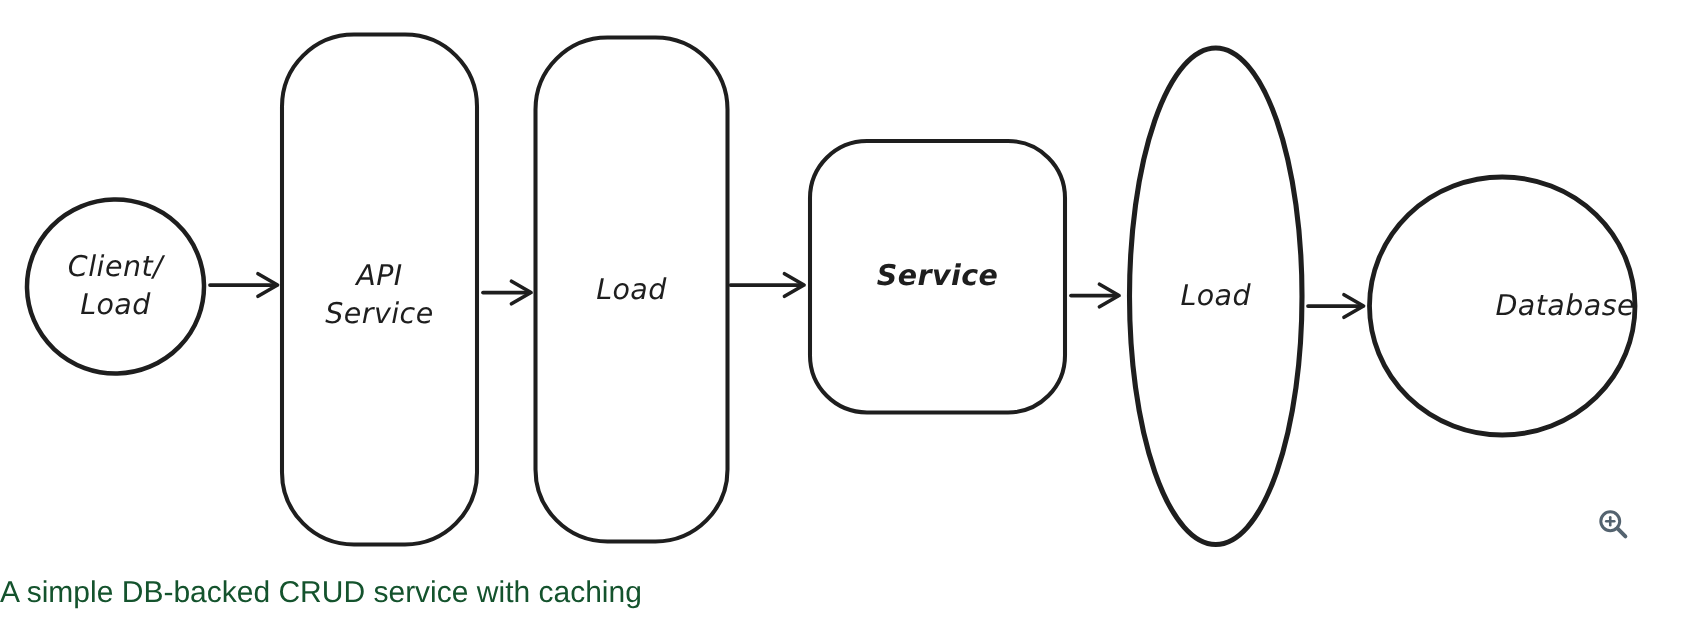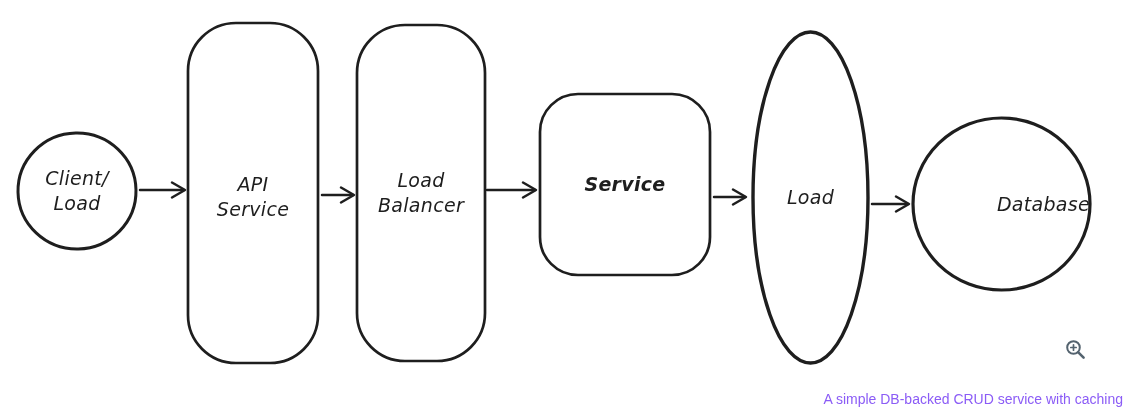--- a/index.html
+++ b/index.html
@@ -33,24 +33,24 @@
     font-size: 19px;
     line-height: 25px;
     letter-spacing: 0.3px;
     pointer-events: none;
   }
   .caption {
     position: absolute;
     left: 0;
     right: 0;
     bottom: 13px;
-    text-align: right;
+    text-align: left;
     font-family: "Liberation Sans", sans-serif;
-    font-size: 14px;
-    color: #8b5cf6;
+    font-size: 20px;
+    color: #14532d;
   }
   .zoom-btn {
     position: absolute;
     left: 1062px;
     top: 336px;
     width: 28px;
     height: 28px;
     display: flex;
     align-items: center;
     justify-content: center;
@@ -112,21 +112,20 @@
     <span>Load</span>
   </div>
 
   <div class="node-label" style="left:188px; top:23px; width:130px; height:348px;">
     <span>API</span>
     <span>Service</span>
   </div>
 
   <div class="node-label" style="left:357px; top:25px; width:128px; height:336px;">
     <span>Load</span>
-    <span>Balancer</span>
   </div>
 
   <div class="node-label" style="left:540px; top:94px; width:170px; height:181px;font-weight:bold;">
     <span>Service</span>
   </div>
 
   <div class="node-label" style="left:753px; top:32px; width:115px; height:331px;">
     <span>Load</span>
   </div>
 

